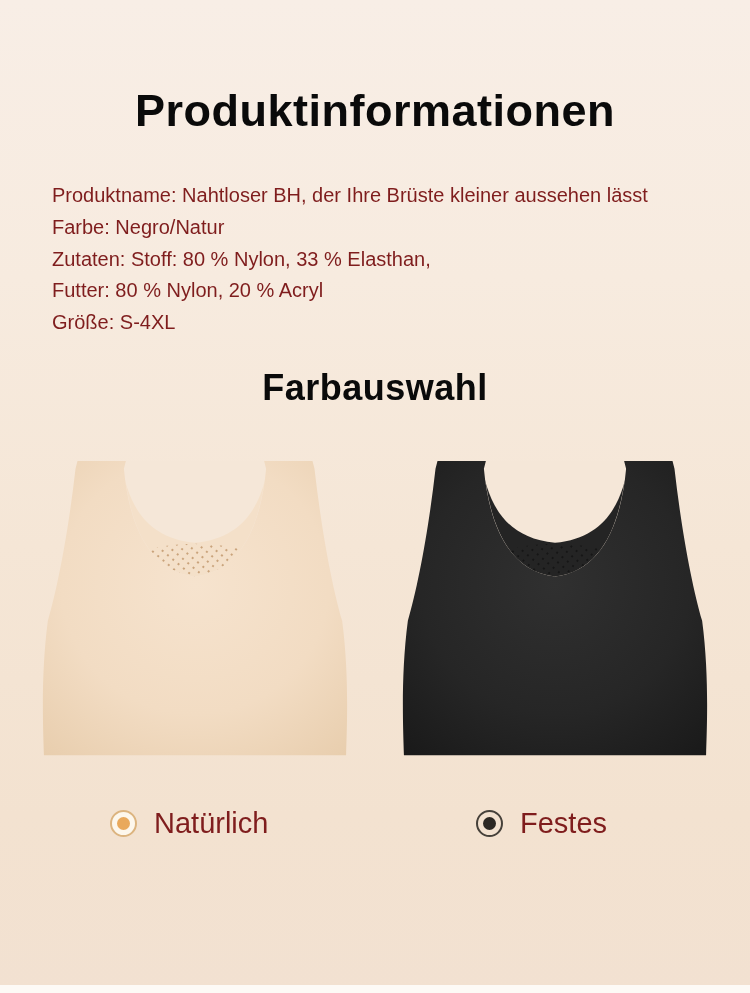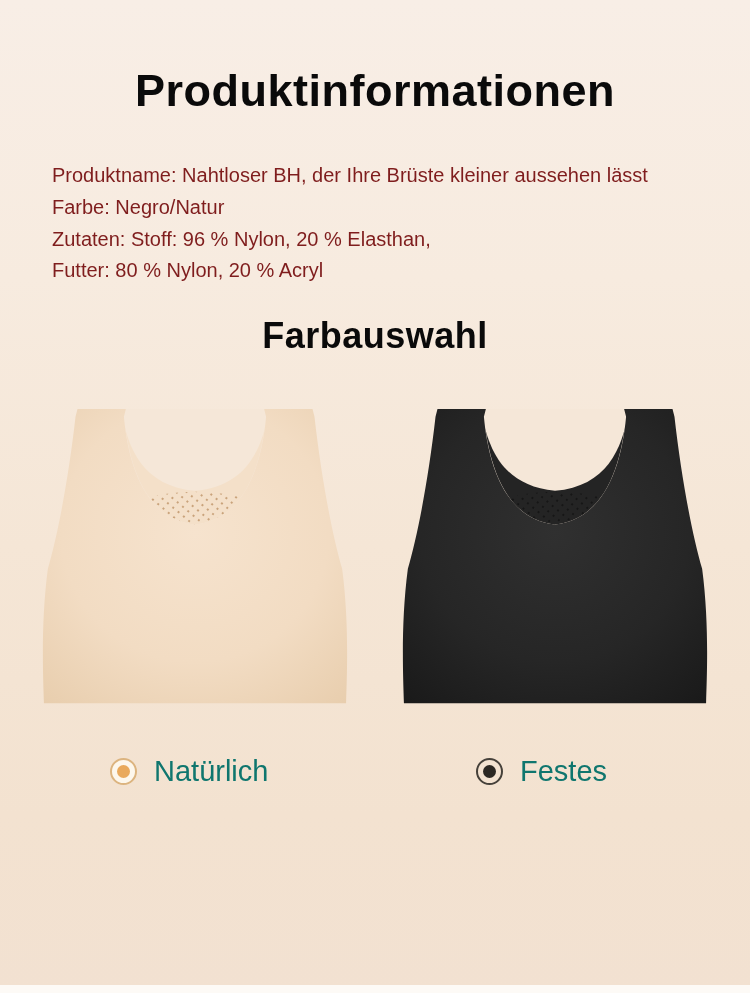--- a/index.html
+++ b/index.html
@@ -7,21 +7,21 @@
     width: 750px;
     height: 993px;
     overflow: hidden;
     position: relative;
     font-family: "Liberation Sans", sans-serif;
     color: #111111;
     background: linear-gradient(180deg, #f8eee6 0%, #f7ebdf 28%, #f5e6d6 55%, #f3e2d0 82%, #f2e1d1 100%);
   }
   .page-title {
     margin: 0;
-    padding-top: 64px;
+    padding-top: 84px;
     text-align: center;
     font-size: 45px;
     font-weight: bold;
     line-height: 1.2;
     color: #0a0a0a;
     letter-spacing: 0.5px;
   }
   .info {
     margin: 44px 52px 0 52px;
     width: 620px;
@@ -83,39 +83,40 @@
     border: 2px solid #46413a;
     background: transparent;
   }
   .radio-black .dot {
     width: 13px; height: 13px; border-radius: 50%;
     background: #2c2823;
   }
   .option-label {
     margin-left: 17px;
     font-size: 29px;
-    color: #0f766e;
+    color: #7f1d1d;
   }
   .bottom-strip {
     position: absolute;
     left: 0; bottom: 0;
     width: 750px; height: 8px;
     background: #fdfaf6;
   }
 </style>
 </head>
 <body>
 
 <h1 class="page-title">Produktinformationen</h1>
 
 <div class="info">
   <p>Produktname: Nahtloser BH, der Ihre Brüste kleiner aussehen lässt</p>
   <p>Farbe: Negro/Natur</p>
-  <p>Zutaten: Stoff: 96 % Nylon, 20 % Elasthan,</p>
+  <p>Zutaten: Stoff: 80 % Nylon, 33 % Elasthan,</p>
   <p>Futter: 80 % Nylon, 20 % Acryl</p>
+  <p>Größe: S-4XL</p>
 </div>
 
 <h2 class="section-title">Farbauswahl</h2>
 
 <div class="bras">
 
   <svg width="316" height="300" viewBox="0 0 320 300" aria-hidden="true">
     <defs>
       <radialGradient id="nudeG" cx="50%" cy="42%" r="80%">
         <stop offset="0%" stop-color="#f6e3ce"></stop>

